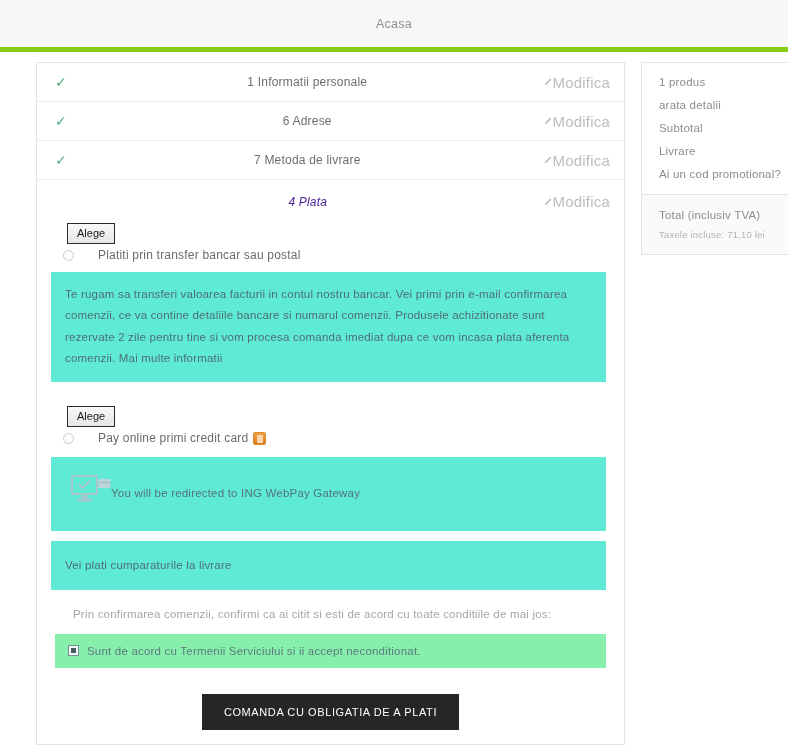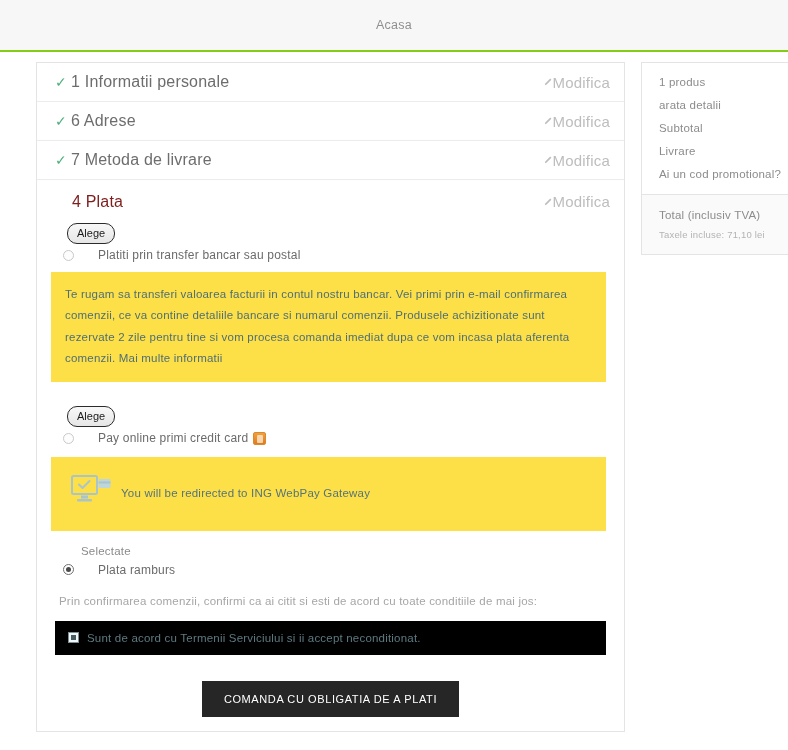--- a/index.html
+++ b/index.html
@@ -9,21 +9,21 @@
     background: #ffffff;
     font-family: "Liberation Sans", sans-serif;
     overflow: hidden;
   }
   .page { position: relative; width: 788px; height: 750px; background: #ffffff; }
 
   
   .topbar {
     height: 52px; width: 788px;
     background: #f7f7f7;
-    border-bottom: 2px solid #84cc16;
+    border-bottom: 5px solid #84cc16;
     display: flex; align-items: center; justify-content: center;
   }
   .topbar-title {
     font-size: 12.5px; color: #8f8f8f; letter-spacing: .3px;
   }
 
   
   .content {
     display: flex; align-items: flex-start;
     padding: 10px 0 0 0;
@@ -44,44 +44,45 @@
     padding: 0 14px 0 18px;
     height: 39px;
     border-bottom: 1px solid #ececec;
   }
   .step-check {
     color: #4caf7d; font-size: 14px; width: 16px;
     display: inline-block; line-height: 1;
   }
   .step-check.empty { color: transparent; }
   .step-title {
-    font-size: 16px; color: #6d6d6d; letter-spacing: .2px;
+    font-size: 12px; color: #6d6d6d; letter-spacing: .2px;
     flex: 1;
+    text-align: center;
   }
   .step-edit {
     font-size: 15px; color: #bdbdbd; display: flex;
     align-items: center; gap: 1px; letter-spacing: .2px;
   }
   .pencil-icon { display: inline-block; width: 8px; height: 8px; }
   .pencil-icon svg { display:block; }
 
   .step-row.active { height: 43px; border-bottom: none; }
-  .step-row.active .step-title { color: #7f1d1d; padding-left: 1px; }
+  .step-row.active .step-title { color: #4c1d95; padding-left: 1px; font-style: italic; }
 
   
   .pay-body { padding: 0 0 14px 0; }
 
   .pay-option { padding: 0 18px 0 18px; }
 
   .alege-btn {
     font-family: "Liberation Sans", sans-serif;
     font-size: 11px; color: #1a1a1a;
     background: linear-gradient(#f8f8f8, #e6e6e6);
     border: 1px solid #2b2b2b;
-    border-radius: 10px;
+    border-radius: 0;
     padding: 3px 9px 4px 9px;
     margin: 0 0 4px 12px;
     cursor: pointer;
     line-height: 1.1;
   }
   .selectate-label {
     font-size: 11.5px; color: #8a8a8a;
     margin: 6px 0 6px 26px; letter-spacing: .2px;
   }
 
@@ -108,43 +109,43 @@
     position: relative;
   }
   .ing-badge::after {
     content: ""; position: absolute; left: 3px; top: 2px;
     width: 6px; height: 8px; background: #fbe3c6; opacity: .85;
     border-radius: 1px;
   }
 
   
   .info-box {
-    background: #fde047;
+    background: #5eead4;
     color: #4f6e76;
     font-size: 11.5px;
     line-height: 1.85;
     letter-spacing: .2px;
     margin: 10px 18px 0 14px;
     padding: 12px 16px 13px 14px;
   }
   .info-box.compact { padding: 14px 16px 14px 14px; }
   .info-box.webpay {
-    display: flex; align-items: center; gap: 10px;
+    display: flex; align-items: center; 
     padding: 18px 27px 18px 20px; margin-top: 12px;
   }
   .webpay-text { font-size: 11.5px; color: #55737b; letter-spacing: .2px; }
   .monitor-icon { flex: none; }
 
   .consent-text {
     font-size: 11.5px; color: #a6a6a6; letter-spacing: .2px;
-    margin: 18px 18px 0 22px;
+    margin: 18px 18px 0 36px;
   }
 
   .terms-box {
-    background: #000000; margin: 14px 18px 0 18px;
+    background: #86efac; margin: 14px 18px 0 18px;
     padding: 11px 14px 11px 13px;
     display: flex; align-items: center; gap: 8px;
   }
   .cbox {
     width: 11px; height: 11px; border: 1px solid #7d8e93;
     background: #eef8fa; position: relative; flex: none;
   }
   .cbox.checked::after {
     content: ""; position: absolute; left: 2px; top: 2px;
     width: 5px; height: 5px; background: #4a5c61;
@@ -278,27 +279,21 @@
                 <path d="M8 9.5 L11.5 13 L18.5 6" fill="none" stroke="#a9c4ca" stroke-width="2" stroke-linecap="round" stroke-linejoin="round"></path>
                 <rect x="10" y="20.5" width="7" height="3" fill="#a9c4ca"></rect>
                 <rect x="6" y="24" width="15" height="2.5" rx="1" fill="#a9c4ca"></rect>
                 <rect x="27.5" y="4" width="12" height="9" rx="1.2" fill="#bcd6db"></rect>
                 <rect x="27.5" y="6.5" width="12" height="2" fill="#a9c4ca"></rect>
               </svg>
             </span>
             <span class="webpay-text">You will be redirected to ING WebPay Gateway</span>
           </div>
 
-          <div class="pay-option" style="margin-top:14px;">
-            <div class="selectate-label">Selectate</div>
-            <div class="radio-line">
-              <span class="radio checked"></span>
-              <span class="radio-label">Plata ramburs</span>
-            </div>
-          </div>
+          <div class="info-box compact">Vei plati cumparaturile la livrare</div>
 
           <div class="consent-text">Prin confirmarea comenzii, confirmi ca ai citit si esti de acord cu toate conditiile de mai jos:</div>
 
           <div class="terms-box">
             <span class="cbox checked"></span>
             <span class="terms-label">Sunt de acord cu Termenii Serviciului si ii accept neconditionat.</span>
           </div>
 
           <div class="submit-wrap">
             <button class="submit-btn">COMANDA CU OBLIGATIA DE A PLATI</button>

